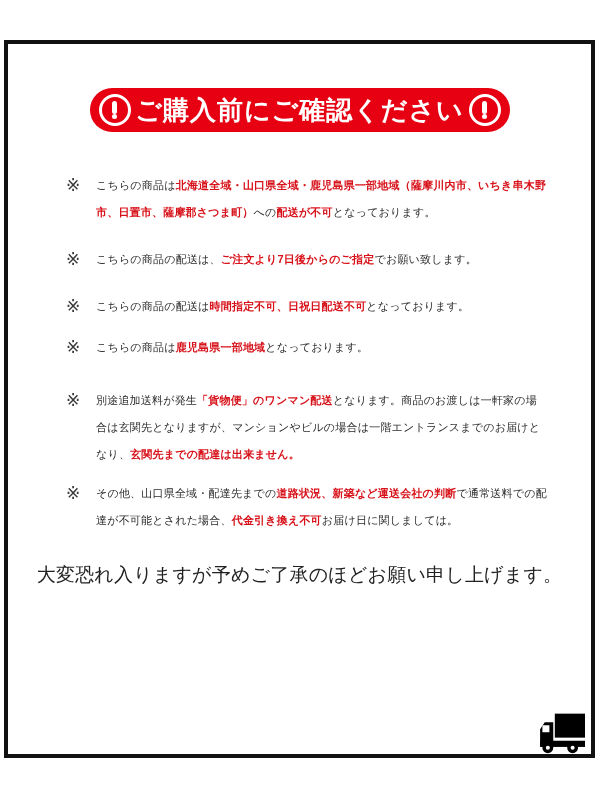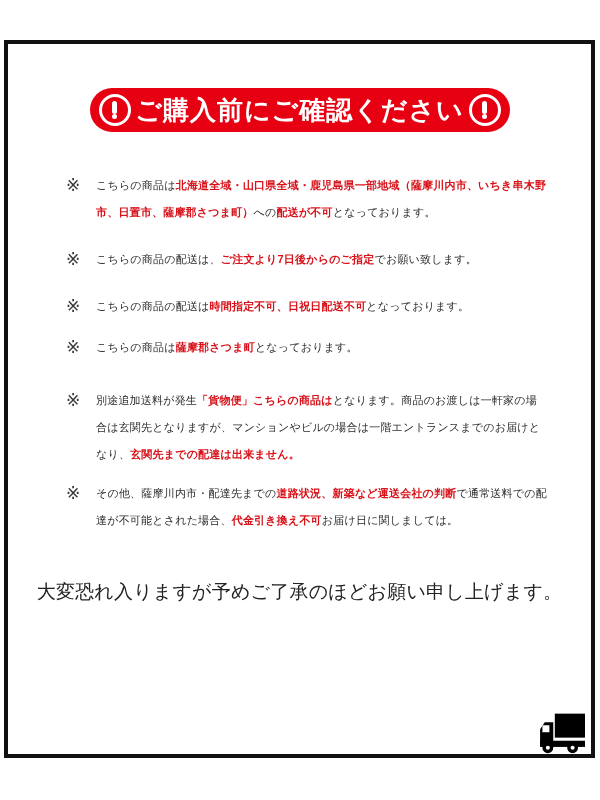--- a/index.html
+++ b/index.html
@@ -90,21 +90,21 @@
     letter-spacing:0.2px;
   }
   .seg-red { color:#d8121a; font-weight:bold; }
   .seg-black { color:#2b2b2b; }
   .mb20 { margin-bottom:20px; }
   .mb14 { margin-bottom:14px; }
   .mb26 { margin-bottom:26px; }
   .mb12 { margin-bottom:12px; }
   
   .footer-note {
-    margin-top:45px;
+    margin-top:28px;
     text-align:center;
     font-size:19px;
     color:#222222;
     letter-spacing:0.2px;
     white-space:nowrap;
   }
   
   .truck {
     position:absolute;
     right:6px; bottom:0;
@@ -135,31 +135,31 @@
         <span class="ntext"><span class="seg-black">こちらの商品の配送は、</span><span class="seg-red">ご注文より7日後からのご指定</span><span class="seg-black">でお願い致します。</span></span>
       </div>
 
       <div class="notice mb14">
         <span class="marker">※</span>
         <span class="ntext"><span class="seg-black">こちらの商品の配送は</span><span class="seg-red">時間指定不可、日祝日配送不可</span><span class="seg-black">となっております。</span></span>
       </div>
 
       <div class="notice mb26">
         <span class="marker">※</span>
-        <span class="ntext"><span class="seg-black">こちらの商品は</span><span class="seg-red">薩摩郡さつま町</span><span class="seg-black">となっております。</span></span>
+        <span class="ntext"><span class="seg-black">こちらの商品は</span><span class="seg-red">鹿児島県一部地域</span><span class="seg-black">となっております。</span></span>
       </div>
 
       <div class="notice mb12">
         <span class="marker">※</span>
-        <span class="ntext"><span class="seg-black">別途追加送料が発生</span><span class="seg-red">「貨物便」こちらの商品は</span><span class="seg-black">となります。商品のお渡しは一軒家の場合は玄関先となりますが、マンションやビルの場合は一階エントランスまでのお届けとなり、</span><span class="seg-red">玄関先までの配達は出来ません。</span></span>
+        <span class="ntext"><span class="seg-black">別途追加送料が発生</span><span class="seg-red">「貨物便」のワンマン配送</span><span class="seg-black">となります。商品のお渡しは一軒家の場合は玄関先となりますが、マンションやビルの場合は一階エントランスまでのお届けとなり、</span><span class="seg-red">玄関先までの配達は出来ません。</span></span>
       </div>
 
       <div class="notice">
         <span class="marker">※</span>
-        <span class="ntext"><span class="seg-black">その他、薩摩川内市・配達先までの</span><span class="seg-red">道路状況、新築など運送会社の判断</span><span class="seg-black">で通常送料での配達が不可能とされた場合、</span><span class="seg-red">代金引き換え不可</span><span class="seg-black">お届け日に関しましては。</span></span>
+        <span class="ntext"><span class="seg-black">その他、山口県全域・配達先までの</span><span class="seg-red">道路状況、新築など運送会社の判断</span><span class="seg-black">で通常送料での配達が不可能とされた場合、</span><span class="seg-red">代金引き換え不可</span><span class="seg-black">お届け日に関しましては。</span></span>
       </div>
 
     </div>
 
     <div class="footer-note">大変恐れ入りますが予めご了承のほどお願い申し上げます。</div>
 
     <svg class="truck" viewBox="0 0 62 54" xmlns="http://www.w3.org/2000/svg">
       <rect x="23" y="2" width="39" height="31" fill="#000"></rect>
       <polygon points="4,44 4,22 10,13 21,13 21,44" fill="#000"></polygon>
       <rect x="7" y="17" width="9" height="9" fill="#fff"></rect>

